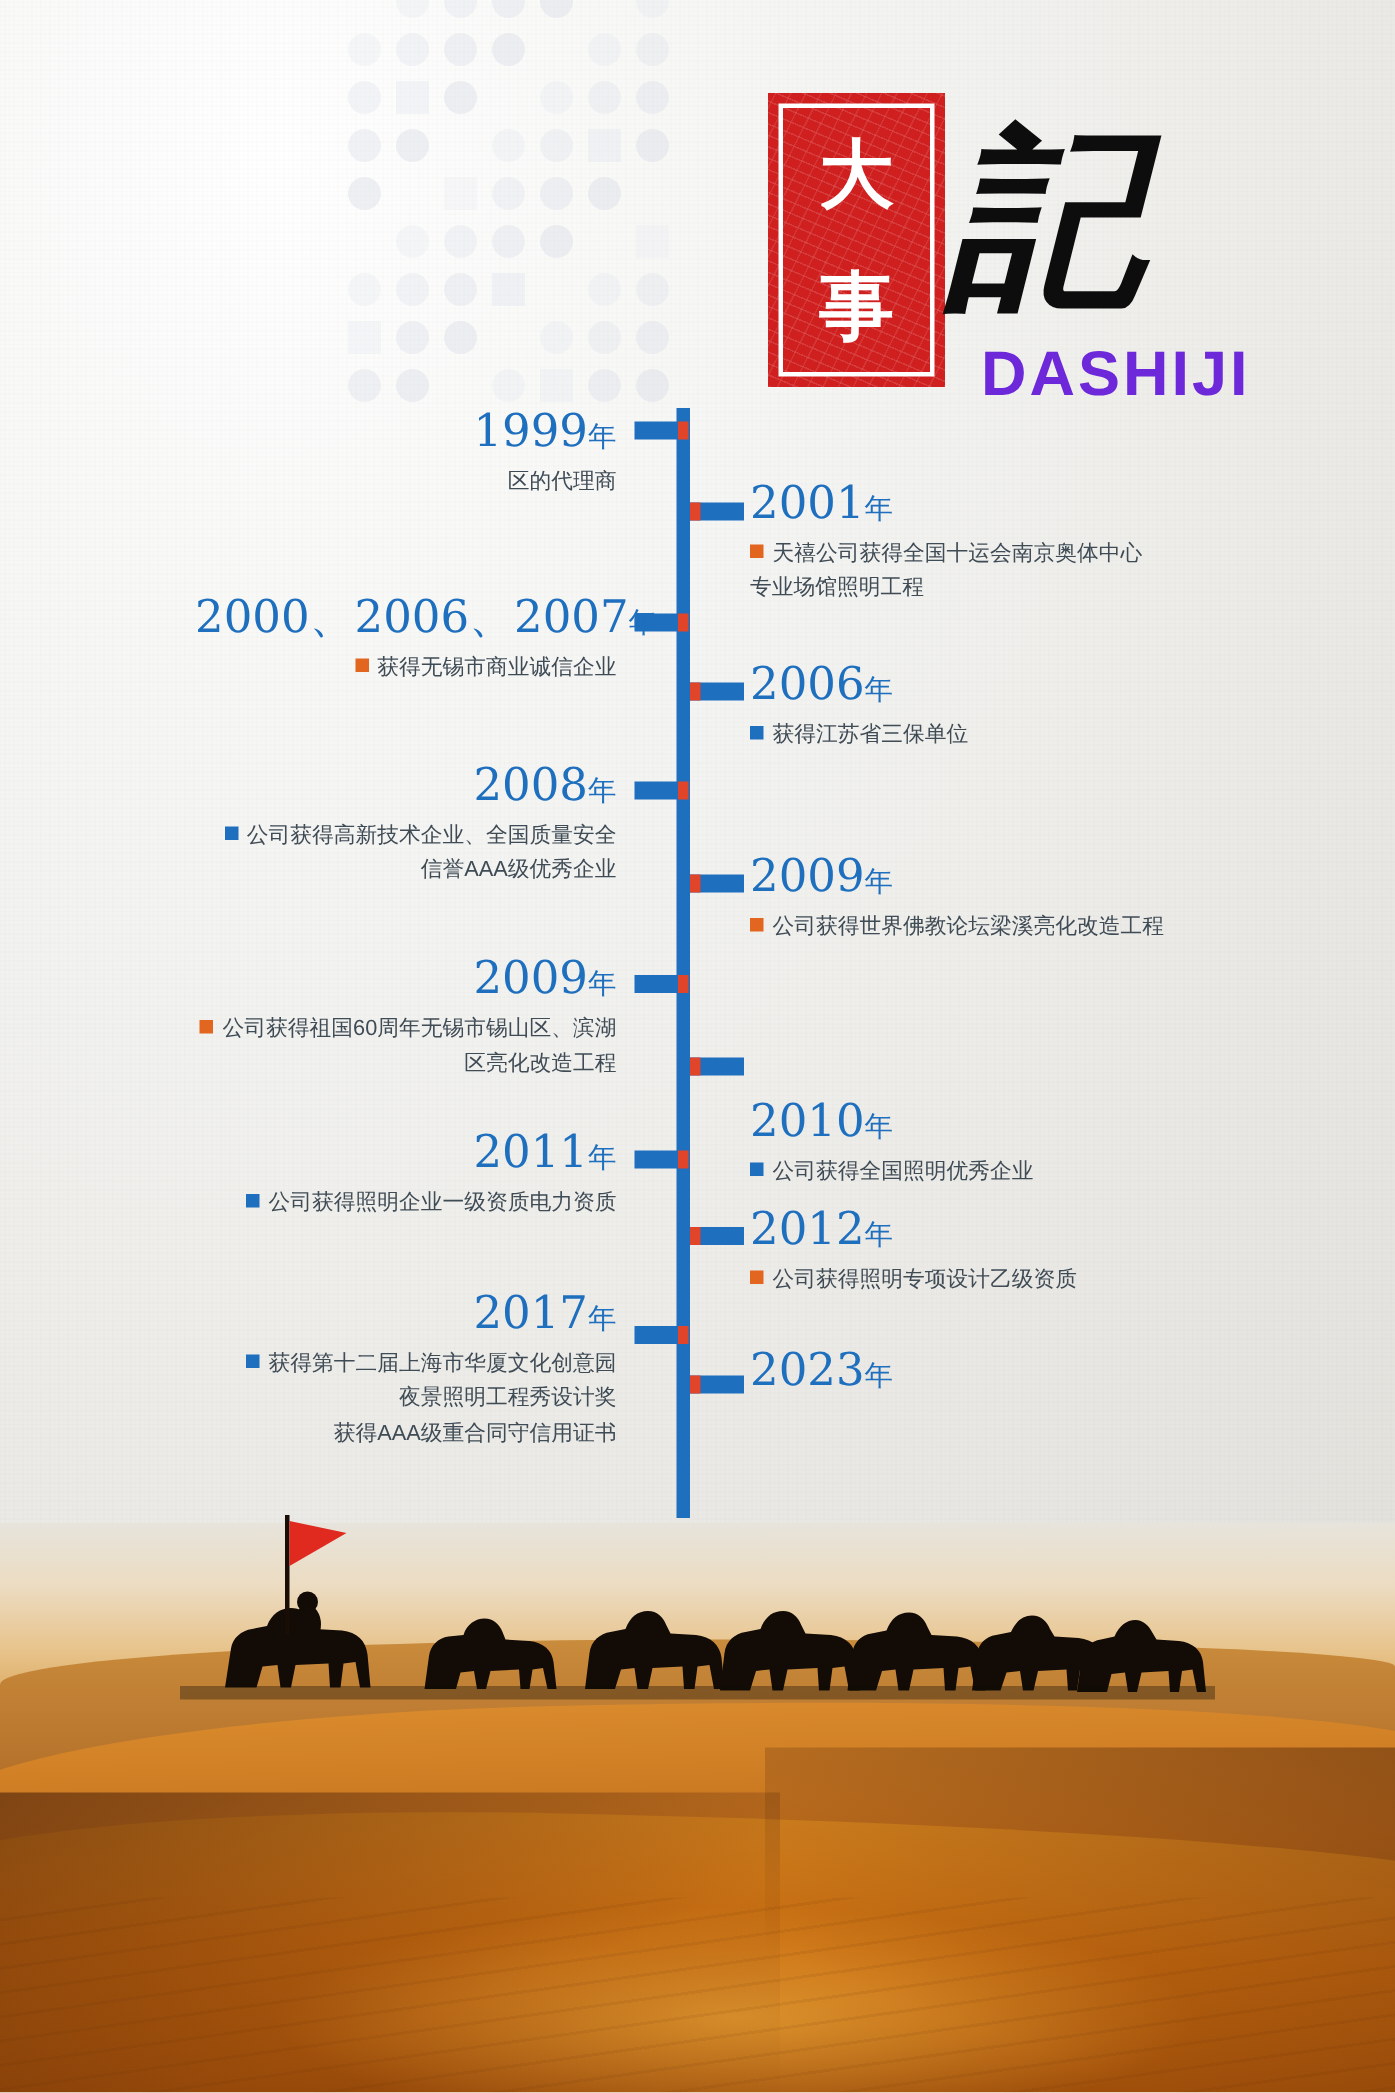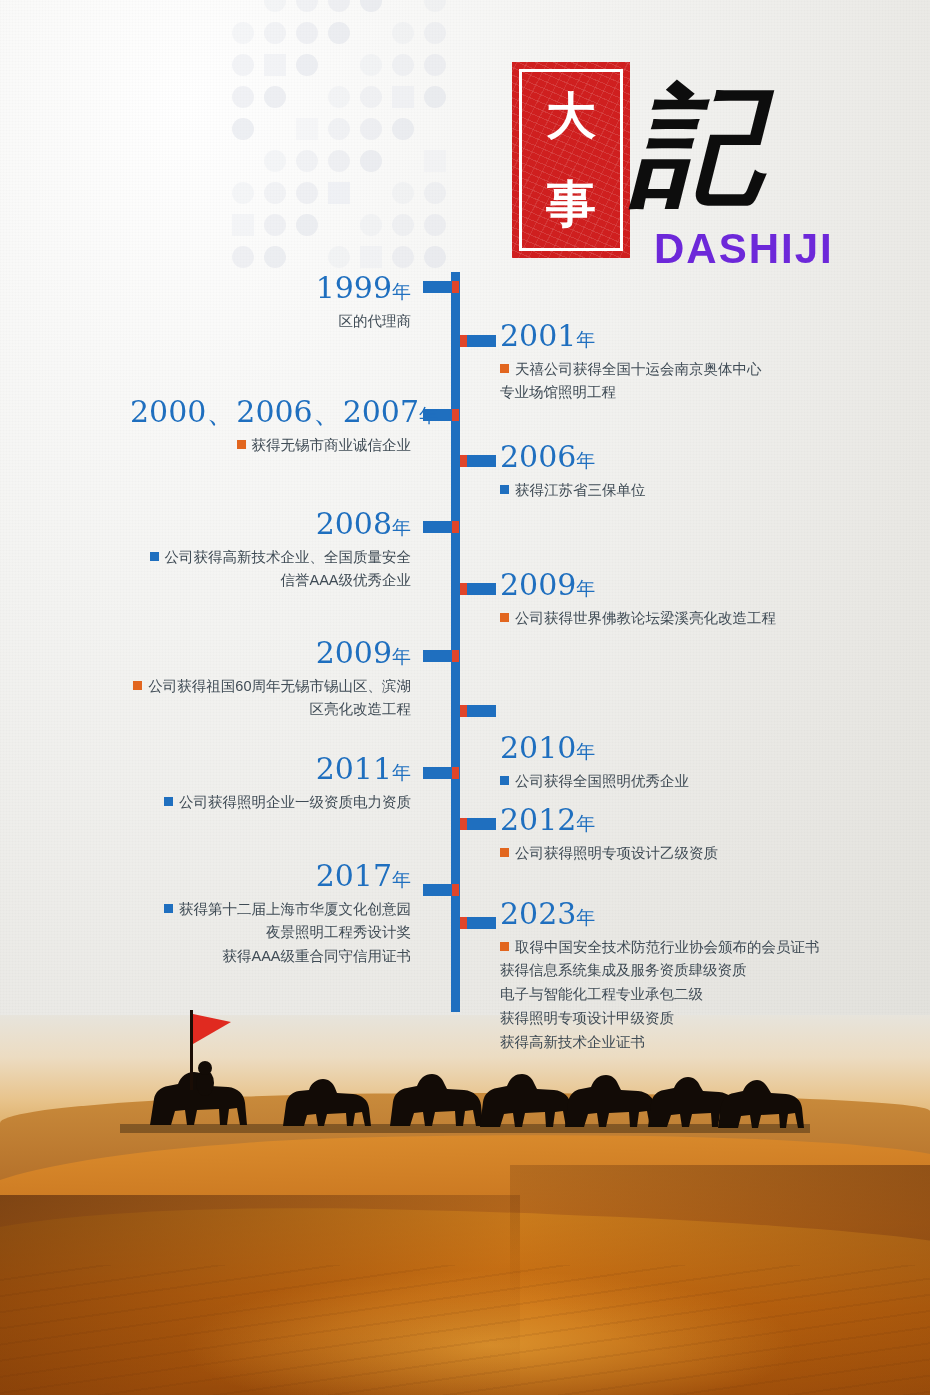--- a/index.html
+++ b/index.html
@@ -390,21 +390,14 @@
         <span class="line"><span class="bullet blue"></span>获得第十二届上海市华厦文化创意园</span>
         <span class="line">夜景照明工程秀设计奖</span>
         <span class="line">获得AAA级重合同守信用证书</span>
       </div>
     </div>
     <div class="tick right" style="top: 917px;">
       <div class="cap"></div>
     </div>
     <div class="event right" style="top: 898px; left: 500px; width: 420px;">
       <div class="yr"><span>2023</span><span class="suffix">年</span></div>
-      <div class="desc">
-        <span class="line"><span class="bullet orange"></span>取得中国安全技术防范行业协会颁布的会员证书</span>
-        <span class="line">获得信息系统集成及服务资质肆级资质</span>
-        <span class="line">电子与智能化工程专业承包二级</span>
-        <span class="line">获得照明专项设计甲级资质</span>
-        <span class="line">获得高新技术企业证书</span>
-      </div>
     </div>
   </div>
 
 </body></html>

